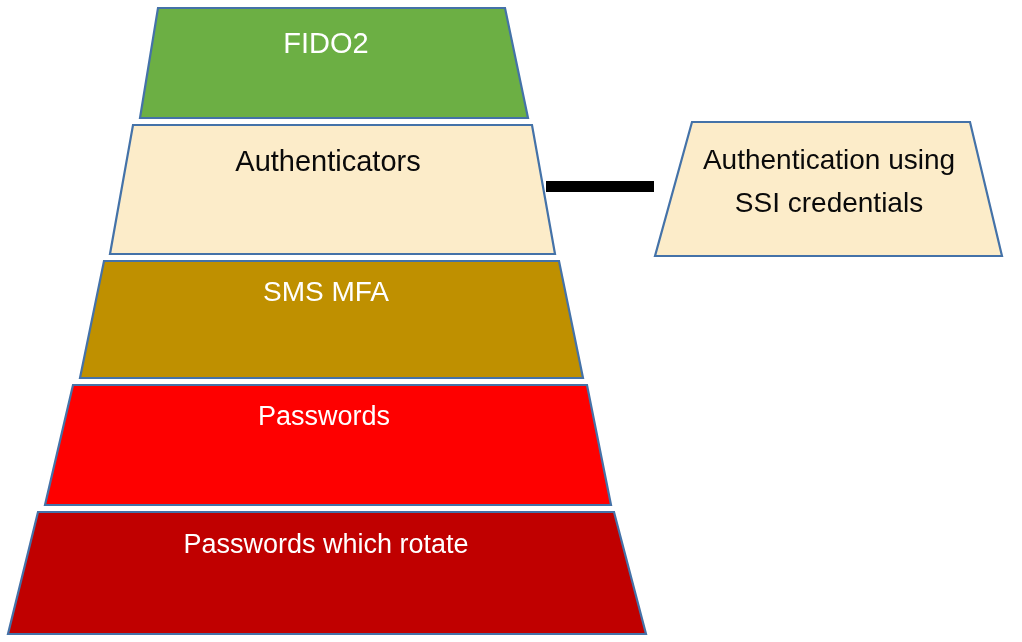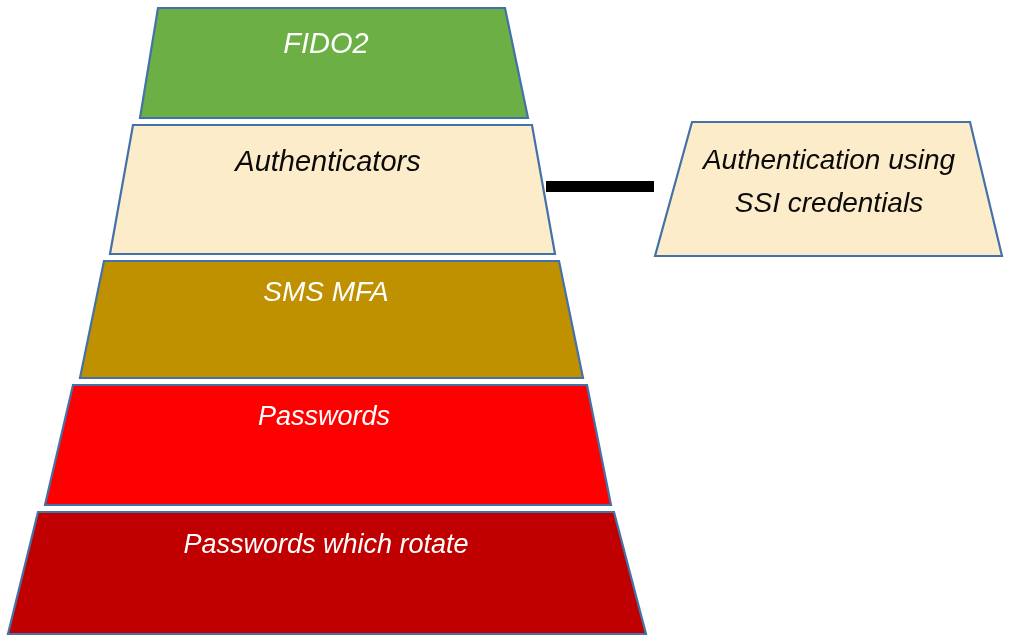--- a/index.html
+++ b/index.html
@@ -12,21 +12,20 @@
     height: 642px;
     position: relative;
     overflow: hidden;
     font-family: "Liberation Sans", sans-serif;
   }
   #diagram-root {
     position: absolute;
     left: 0; top: 0;
     width: 1022px;
     height: 642px;
-    font-style: italic;
   }
   svg.canvas {
     position: absolute;
     left: 0; top: 0;
     width: 1022px;
     height: 642px;
     display: block;
   }
   .layer-shape {
     stroke-width: 2.2;

